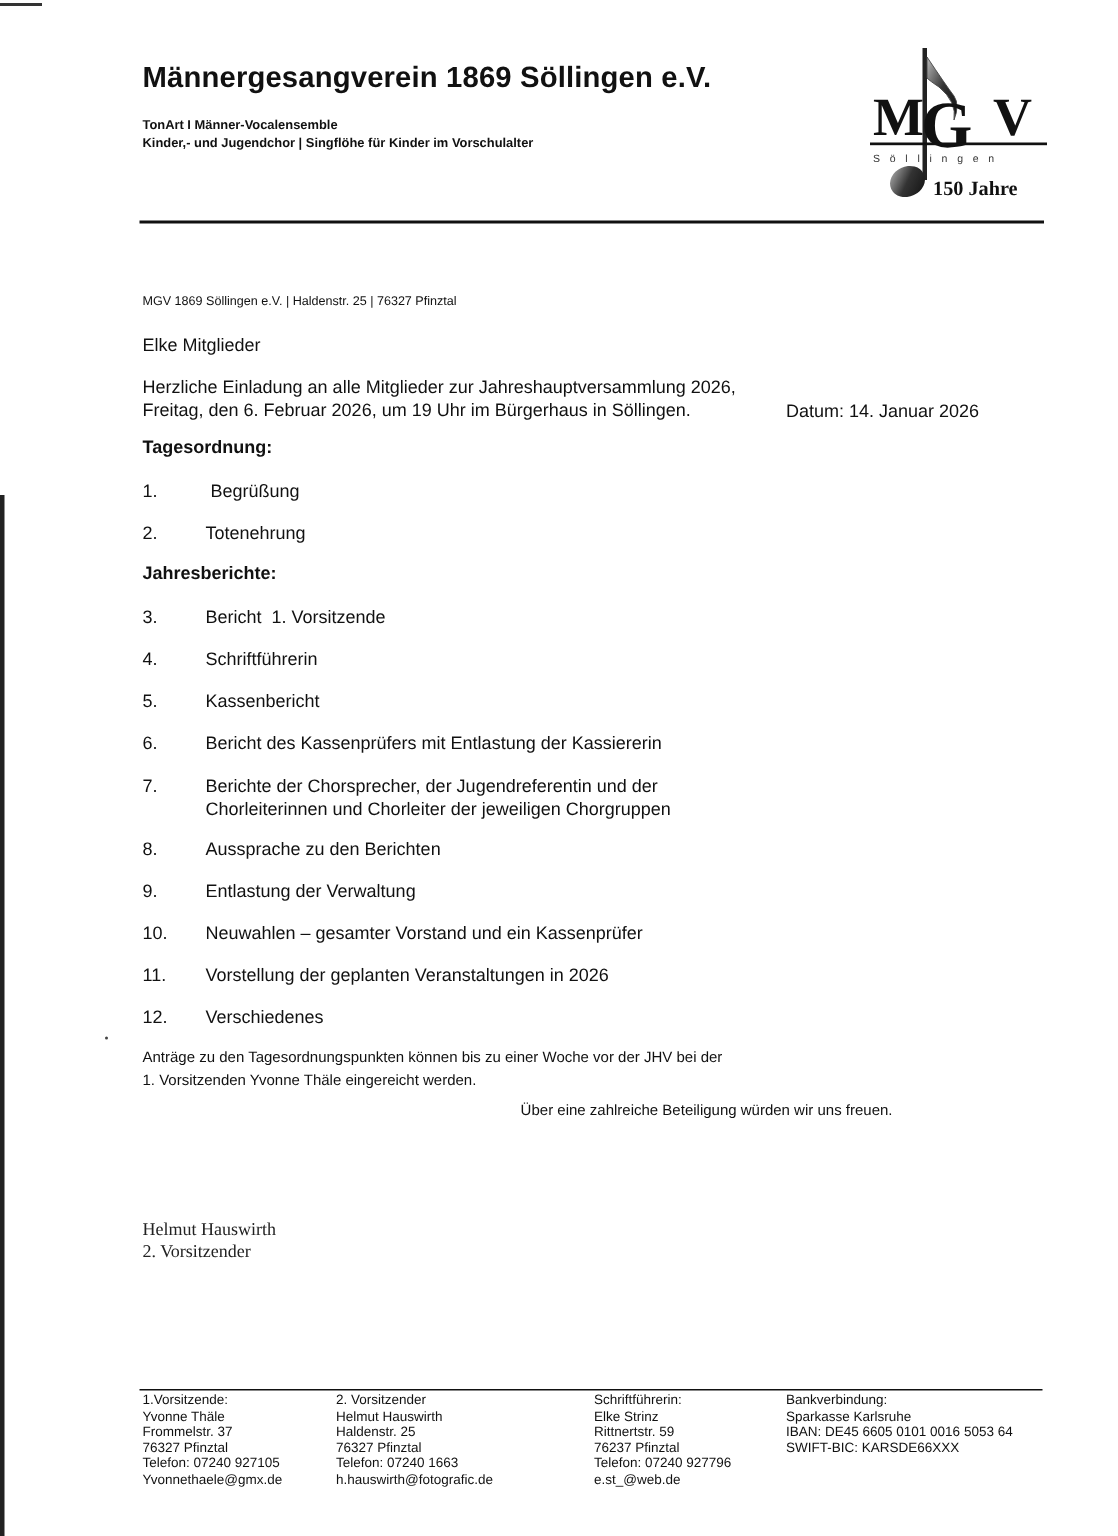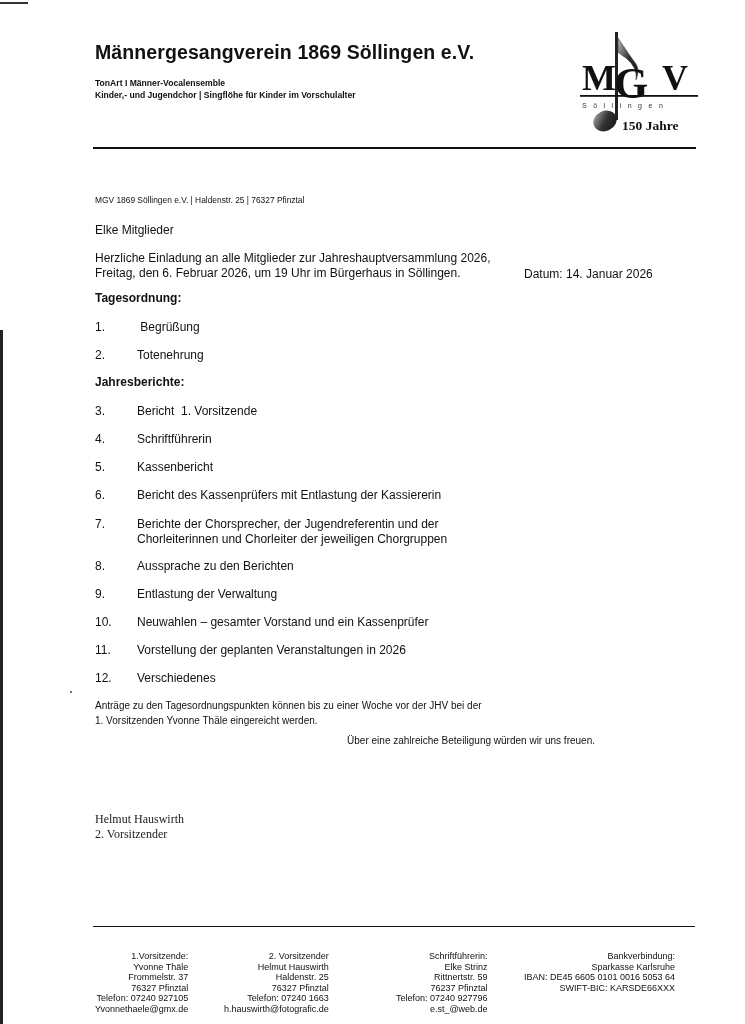--- a/index.html
+++ b/index.html
@@ -35,21 +35,21 @@
 
   .closing { position: absolute; left: 95px; font-size: 10px; line-height: 14.5px; width: 500px; }
   .closing1 { top: 699px; }
   .closing2 { top: 734px; text-align: right; }
 
   .stray-dot { position: absolute; left: 70px; top: 691px; width: 2px; height: 2px; background: #444; border-radius: 1px; }
 
   .signature { position: absolute; left: 95px; top: 812px; font-family: "Liberation Serif", serif; font-size: 12px; line-height: 15px; color: #222; }
 
   .foot-rule { position: absolute; left: 93px; top: 926px; width: 602px; height: 1px; background: #111; }
-  .foot-col { position: absolute; top: 951px; font-size: 9px; line-height: 10.6px; text-align: right; }
+  .foot-col { position: absolute; top: 928px; font-size: 9px; line-height: 10.6px; }
   .fc1 { left: 95px; }
   .fc2 { left: 224px; }
   .fc3 { left: 396px; }
   .fc4 { left: 524px; }
 </style>
 </head>
 <body>
 
 <div class="scan-edge-top"></div>
 <div class="scan-edge-left"></div>

